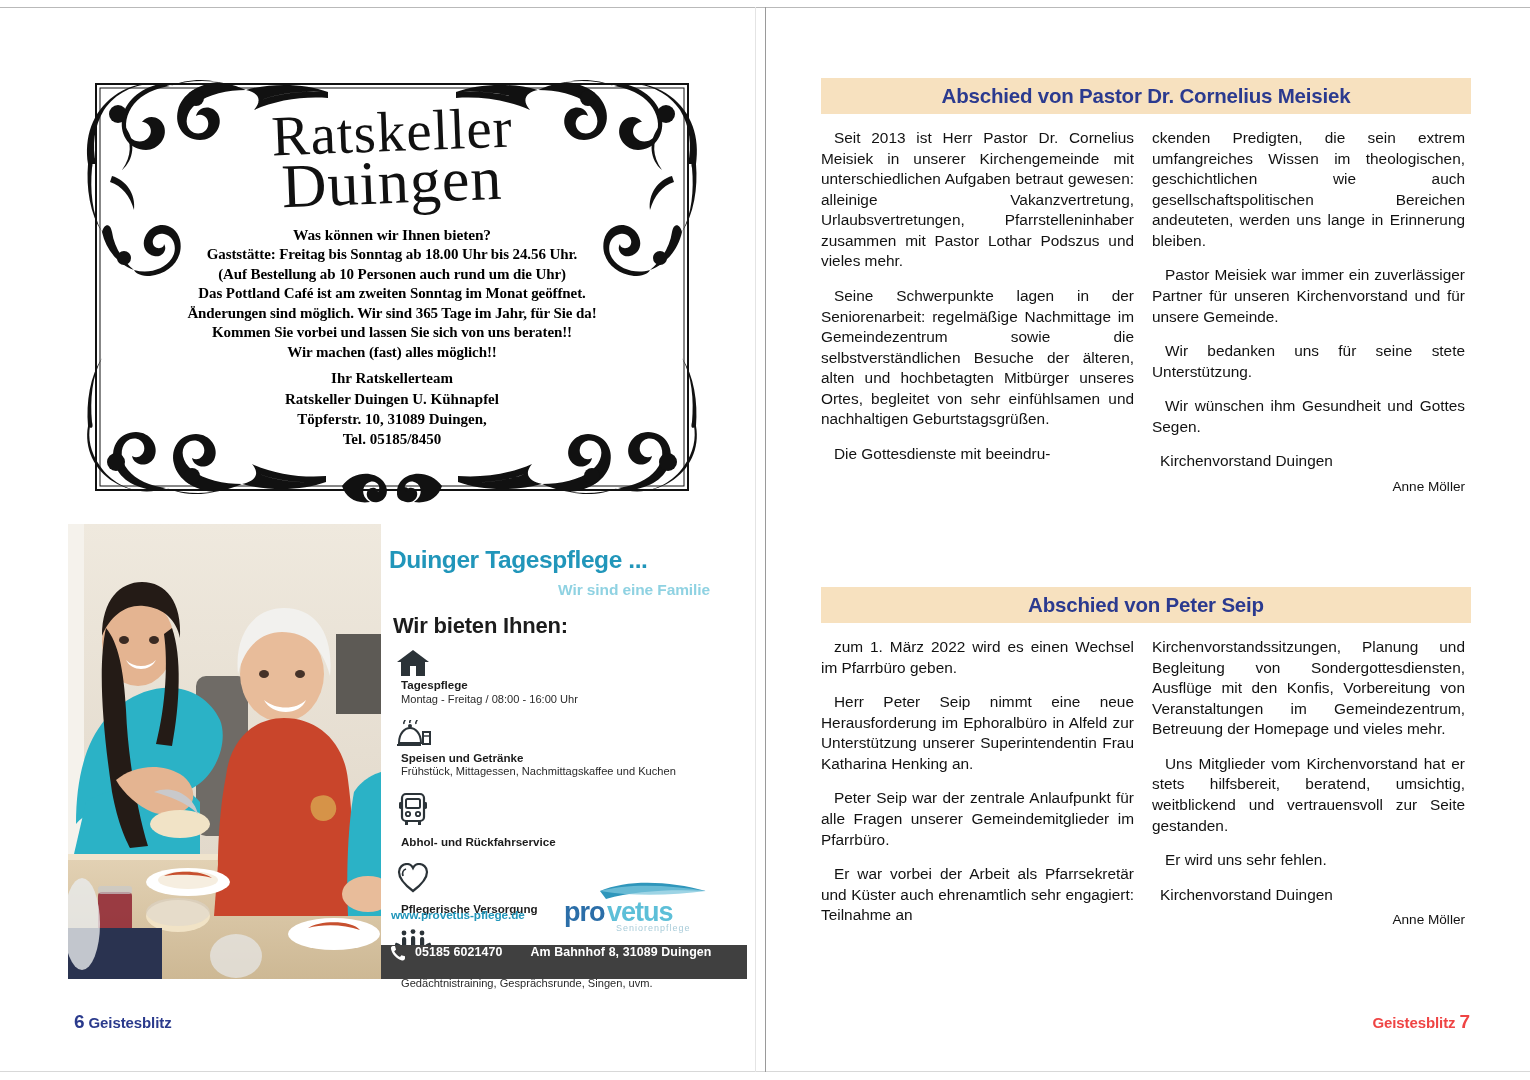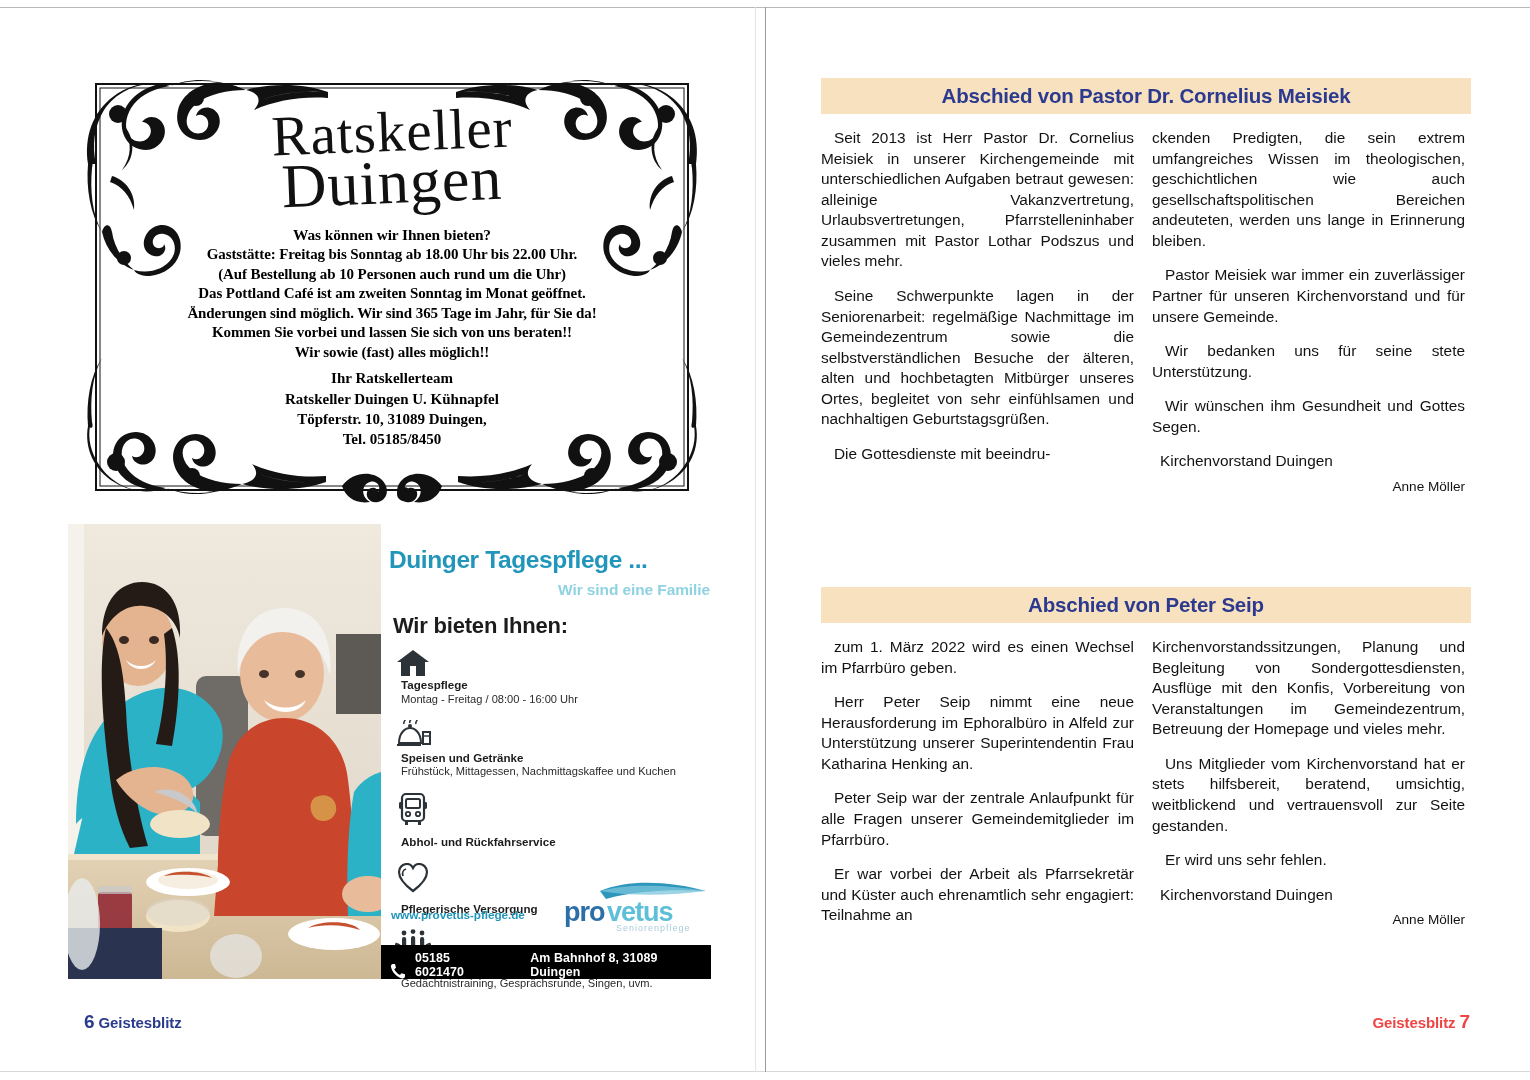--- a/index.html
+++ b/index.html
@@ -199,24 +199,24 @@
   }
   .provetus-logo {
     position: absolute;
     right: 4px; top: 353px;
     width: 160px; height: 58px;
   }
   .provetus-logo svg { display: block; }
   .tp-bar {
     position: absolute;
     left: 0; bottom: 0;
-    width: 330px; height: 34px;
-    background: #000000;
+    width: 366px; height: 34px;
+    background: #404040;
     display: flex;
-    align-items: flex-end;
+    align-items: flex-start;
   }
   .tp-bar .ph-ico {
     width: 34px;
     display: flex;
     justify-content: center;
     align-items: center;
   }
   .tp-bar .ph-num {
     color: #ffffff;
     font-size: 12.4px;
@@ -227,21 +227,21 @@
     color: #ffffff;
     font-size: 12.4px;
     font-weight: bold;
     margin-left: 28px;
     letter-spacing: 0.1px;
   }
 
   
   .footer-left {
     position: absolute;
-    left: 84px; bottom: 47px;
+    left: 74px; bottom: 47px;
     color: #2a3a8c;
     font-weight: bold;
     font-size: 15px;
     letter-spacing: -0.1px;
   }
   .footer-left .pg { font-size: 19px; }
   .footer-right {
     position: absolute;
     right: 60px; bottom: 47px;
     color: #ef4444;
@@ -394,26 +394,26 @@
         </g>
       </svg>
 
       <div class="rk-inner">
         <div class="rk-title">
           <span class="l1">Ratskeller</span>
           <span class="l2">Duingen</span>
         </div>
         <div class="rk-body">
           <div>Was können wir Ihnen bieten?</div>
-          <div class="sm">Gaststätte: Freitag bis Sonntag ab 18.00 Uhr bis 22.00 Uhr.</div>
+          <div class="sm">Gaststätte: Freitag bis Sonntag ab 18.00 Uhr bis 24.56 Uhr.</div>
           <div class="sm">(Auf Bestellung ab 10 Personen auch rund um die Uhr)</div>
           <div class="sm">Das Pottland Café ist am zweiten Sonntag im Monat geöffnet.</div>
           <div class="sm">Änderungen sind möglich. Wir sind 365 Tage im Jahr, für Sie da!</div>
           <div class="sm">Kommen Sie vorbei und lassen Sie sich von uns beraten!!</div>
-          <div class="sm">Wir sowie (fast) alles möglich!!</div>
+          <div class="sm">Wir machen (fast) alles möglich!!</div>
         </div>
         <div class="rk-sign">
           <div>Ihr Ratskellerteam</div>
           <div>Ratskeller Duingen  U. Kühnapfel</div>
           <div>Töpferstr. 10, 31089 Duingen,</div>
           <div>Tel. 05185/8450</div>
         </div>
       </div>
     </div>
 

